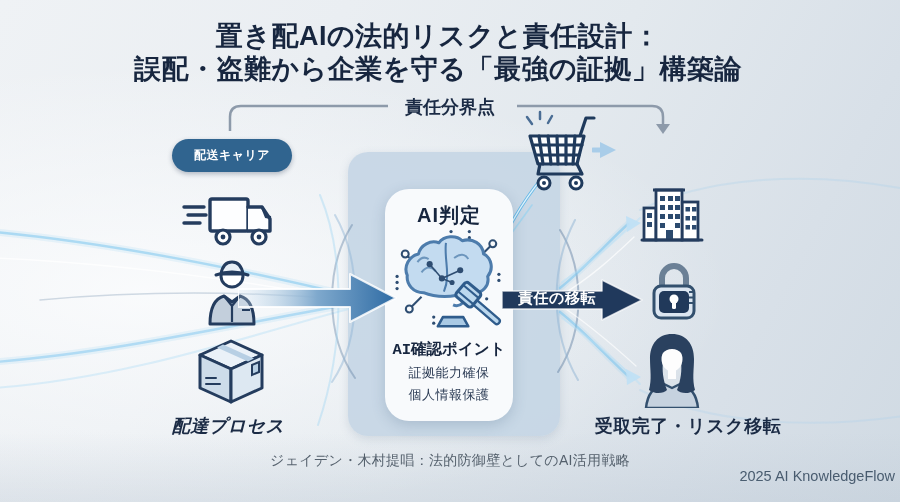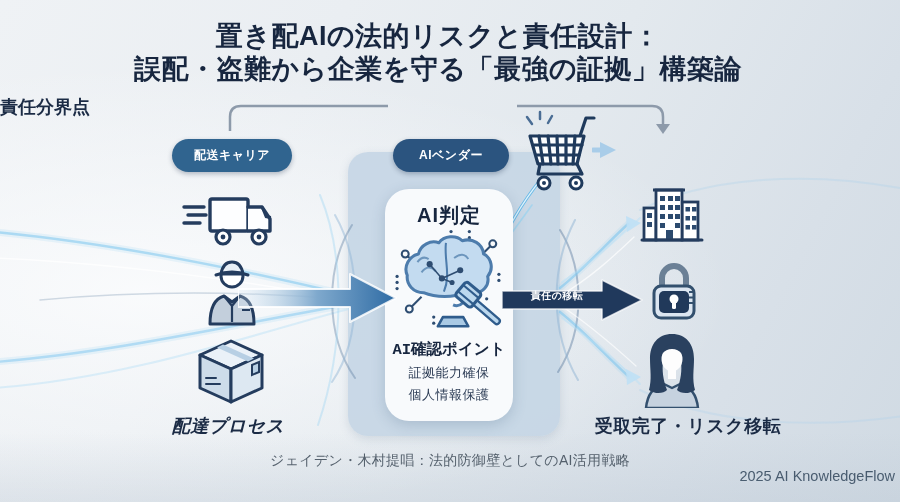--- a/index.html
+++ b/index.html
@@ -7,21 +7,21 @@
   .stage{position:relative;width:900px;height:502px;overflow:hidden;
     background:
       radial-gradient(ellipse at 16% 58%, rgba(252,253,254,0.85), rgba(252,253,254,0) 55%),
       linear-gradient(118deg,#eff2f5 0%,#eaeef2 30%,#e3e9ee 55%,#d8e0e8 80%,#d0dae3 100%);}
   .stage::after{content:"";position:absolute;left:0;right:0;bottom:0;height:70px;
       background:linear-gradient(rgba(185,197,210,0),rgba(185,197,210,0.30));pointer-events:none;z-index:9;}
   .abs{position:absolute;}
   
   .title{left:0;right:24px;top:20px;text-align:center;color:#17263f;font-weight:bold;
       font-size:27px;line-height:1.22;z-index:6;letter-spacing:0.5px;}
-  .boundary-label{left:0;right:0;top:95px;text-align:left;color:#1b2b45;font-weight:bold;font-size:18px;z-index:6;}
+  .boundary-label{left:0;right:0;top:95px;text-align:center;color:#1b2b45;font-weight:bold;font-size:18px;z-index:6;}
   .pill{height:33px;border-radius:17px;color:#fff;font-weight:bold;font-size:12px;
       display:flex;align-items:center;justify-content:center;z-index:6;
       box-shadow:0 2px 5px rgba(20,40,70,0.30);letter-spacing:0.5px;}
   .pill-carrier{left:172px;top:139px;width:120px;background:#30648f;}
   .pill-vendor{left:393px;top:139px;width:116px;background:#2b547f;}
   .pill-consignee{left:616px;top:137px;width:116px;background:#1e3150;}
   .col-caption{color:#1b2b45;font-weight:bold;font-size:18px;text-align:center;z-index:6;letter-spacing:0.5px;}
   .caption-left{left:128px;top:414px;width:200px;font-style:italic;}
   .caption-right{left:568px;top:414px;width:240px;}
   .footer-caption{left:0;right:0;top:452px;text-align:center;color:#46525e;font-size:14px;z-index:6;letter-spacing:0.3px;}
@@ -30,21 +30,21 @@
   .outer-panel{left:348px;top:152px;width:212px;height:284px;border-radius:20px;
       background:rgba(198,214,229,0.92);box-shadow:0 3px 10px rgba(90,115,145,0.18);z-index:1;}
   .white-card{left:385px;top:189px;width:128px;height:232px;border-radius:24px;background:#f8fafc;
       box-shadow:0 4px 14px rgba(60,90,125,0.22);z-index:3;display:flex;flex-direction:column;align-items:center;}
   .card-heading{margin-top:13px;color:#17263f;font-weight:bold;font-size:20px;letter-spacing:1px;}
   .card-sub{color:#17263f;font-weight:bold;font-size:15.5px;margin-top:2px;font-family:Liberation Mono, monospace;}
   .card-point{color:#2c3c55;font-size:13px;font-weight:500;margin-top:4px;letter-spacing:0.5px;}
   
   .z4{z-index:4;} .z5{z-index:5;} .z2{z-index:2;}
   .transfer-label{left:505px;top:289px;width:104px;text-align:center;color:#ffffff;
-      font-weight:bold;font-size:10px;z-index:6;letter-spacing:0.5px;}
+      font-weight:bold;font-size:15px;z-index:6;letter-spacing:0.5px;}
 </style>
 </head>
 <body>
 
 <div class="stage">
 
   <svg class="abs z2" style="left:0;top:0;" width="900" height="502" viewBox="0 0 900 502">
     <g fill="none" stroke-linecap="round">
 
       <path d="M-5,232 C110,243 235,268 352,296" stroke="#7ec6ef" stroke-width="7" opacity="0.15"></path>
@@ -93,21 +93,20 @@
     <polygon points="656,124 670,124 663,134" fill="#8d9aaa"></polygon>
   </svg>
   <div class="abs boundary-label">責任分界点</div>
 
   <div class="abs title">
     <div>置き配AIの法的リスクと責任設計：</div>
     <div>誤配・盗難から企業を守る「最強の証拠」構築論</div>
   </div>
 
   <div class="abs pill pill-carrier">配送キャリア</div>
-  <div class="abs pill pill-vendor">AIベンダー</div>
 
   <div class="abs outer-panel"></div>
   <div class="abs white-card">
     <div class="card-heading">AI判定</div>
     <svg width="112" height="108" viewBox="0 0 110 105">
       <g fill="none" stroke="#2e4d72" stroke-width="2">
         <path d="M14,26 L24,34"></path>
           <circle cx="12" cy="24" r="3.4"></circle>
         <path d="M96,16 L86,26"></path>
           <circle cx="98" cy="14" r="3.4"></circle>

